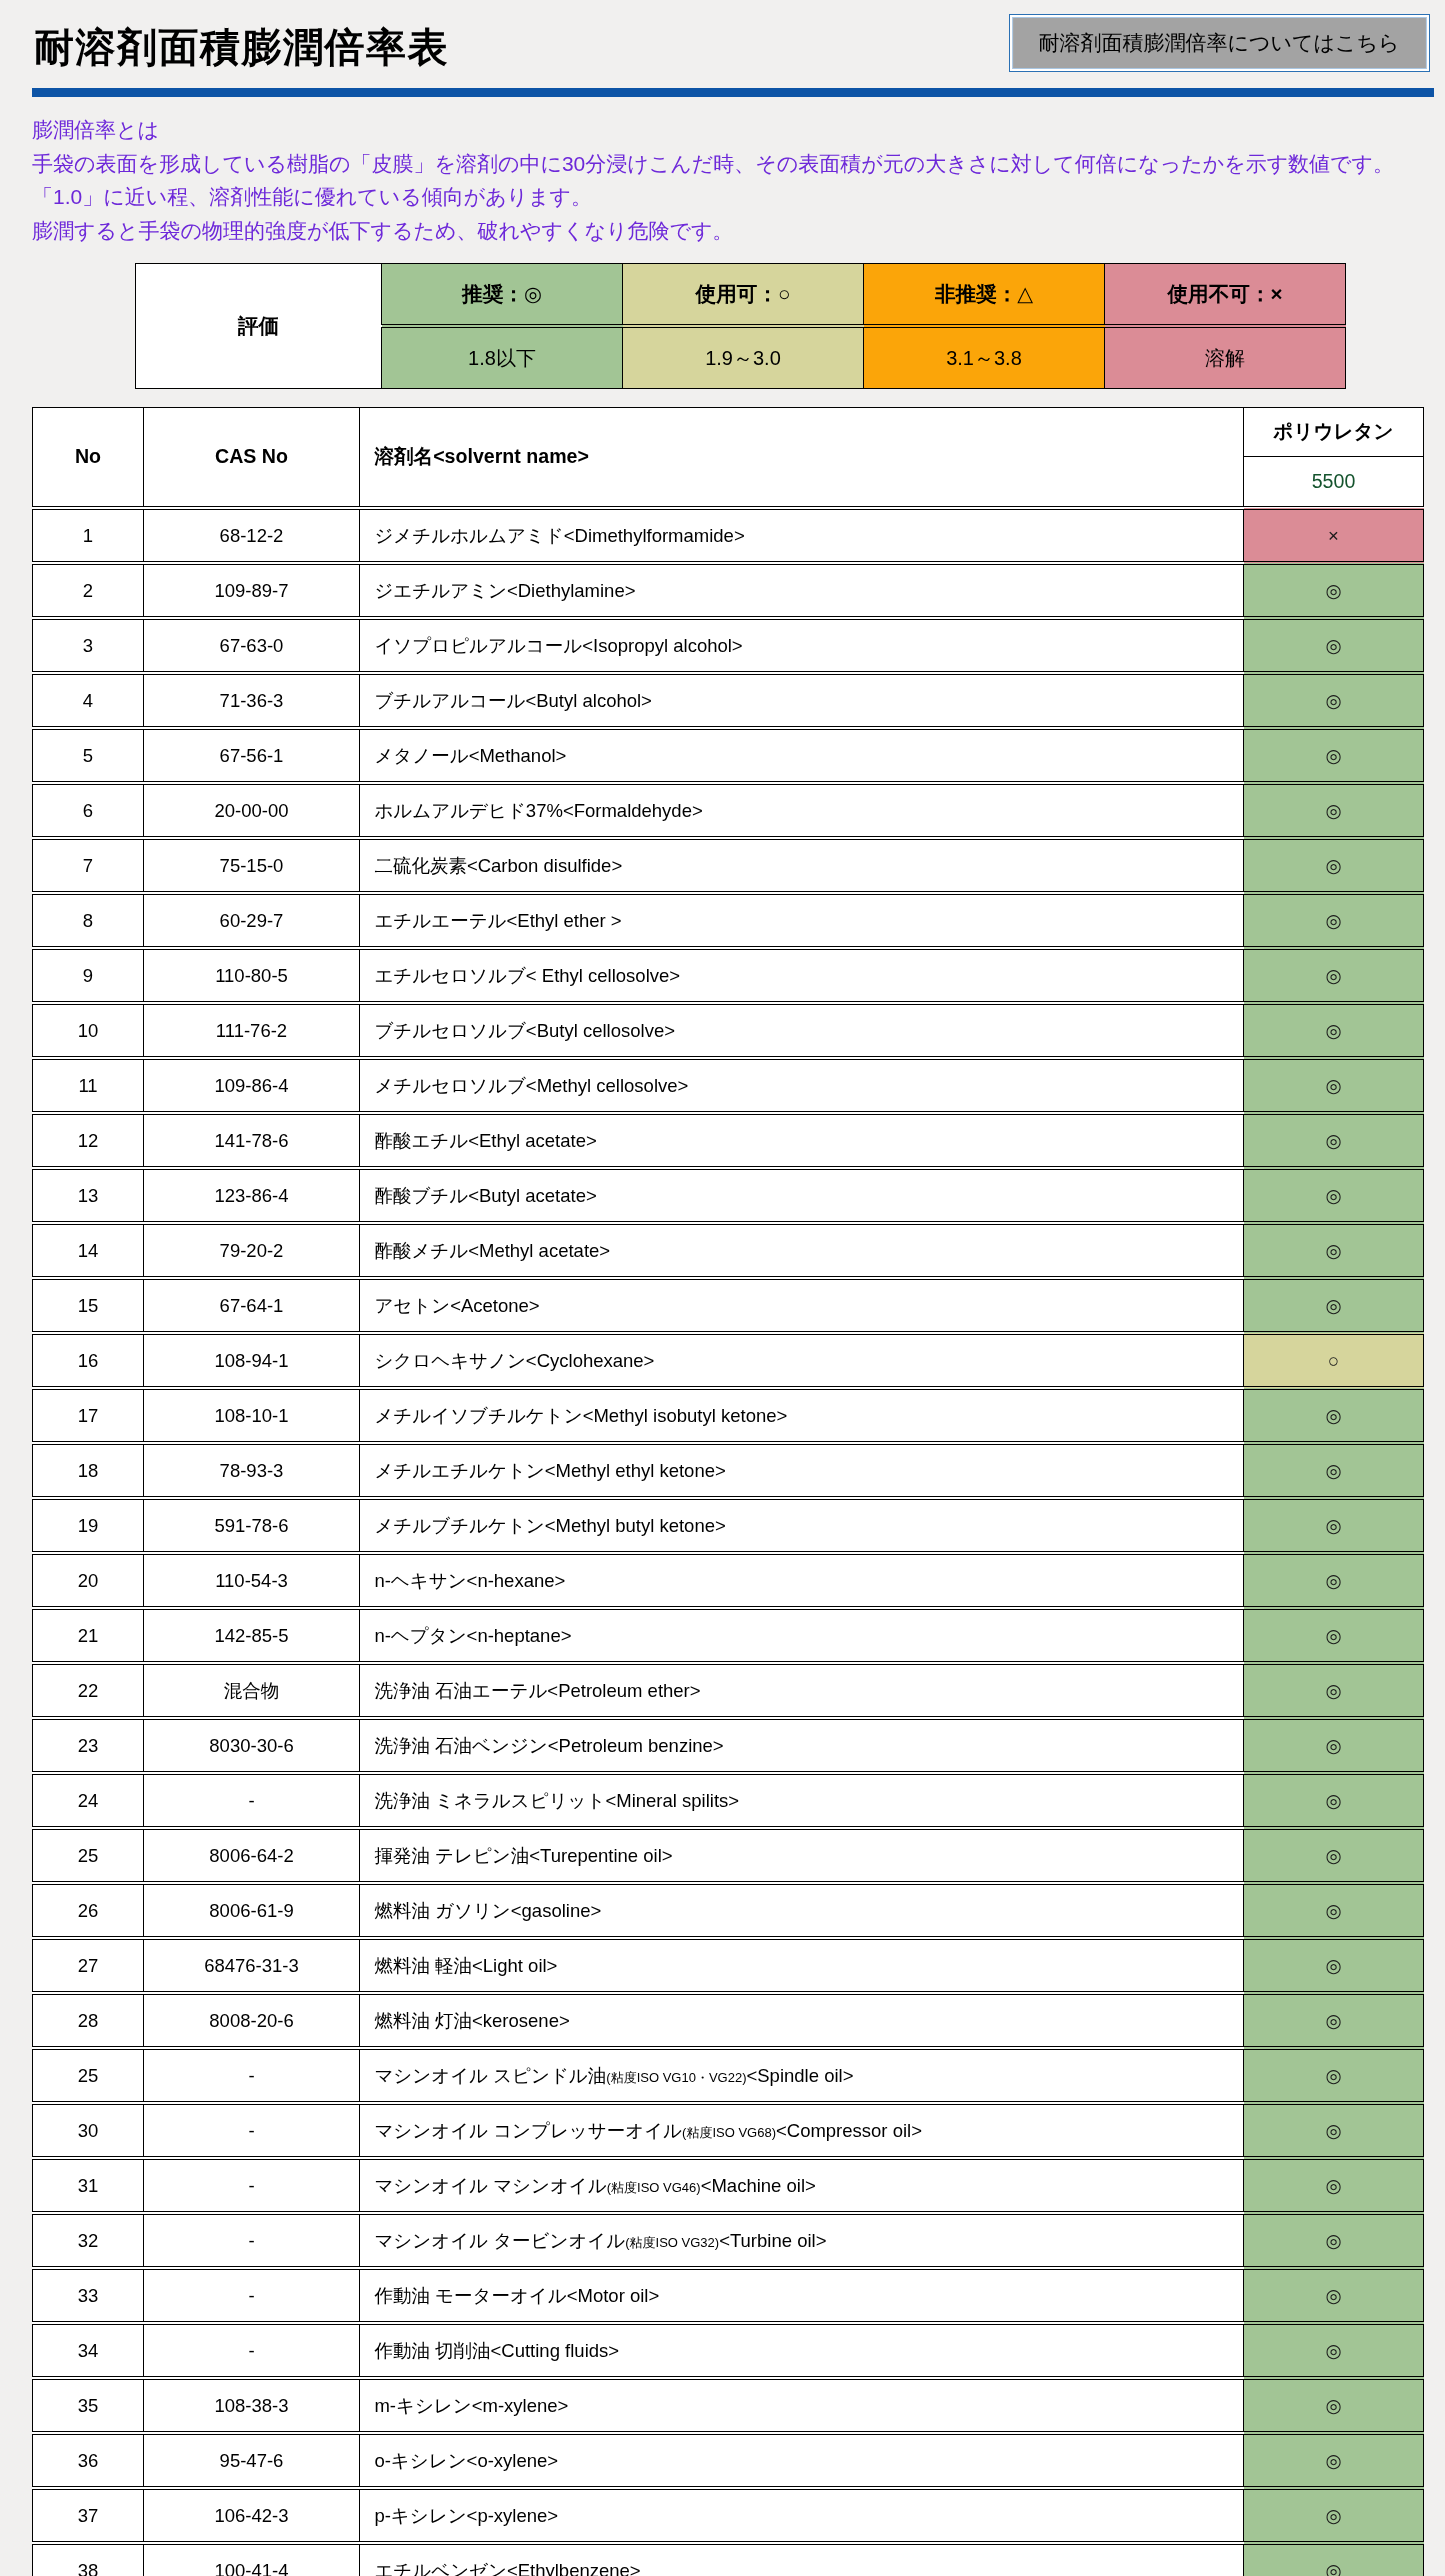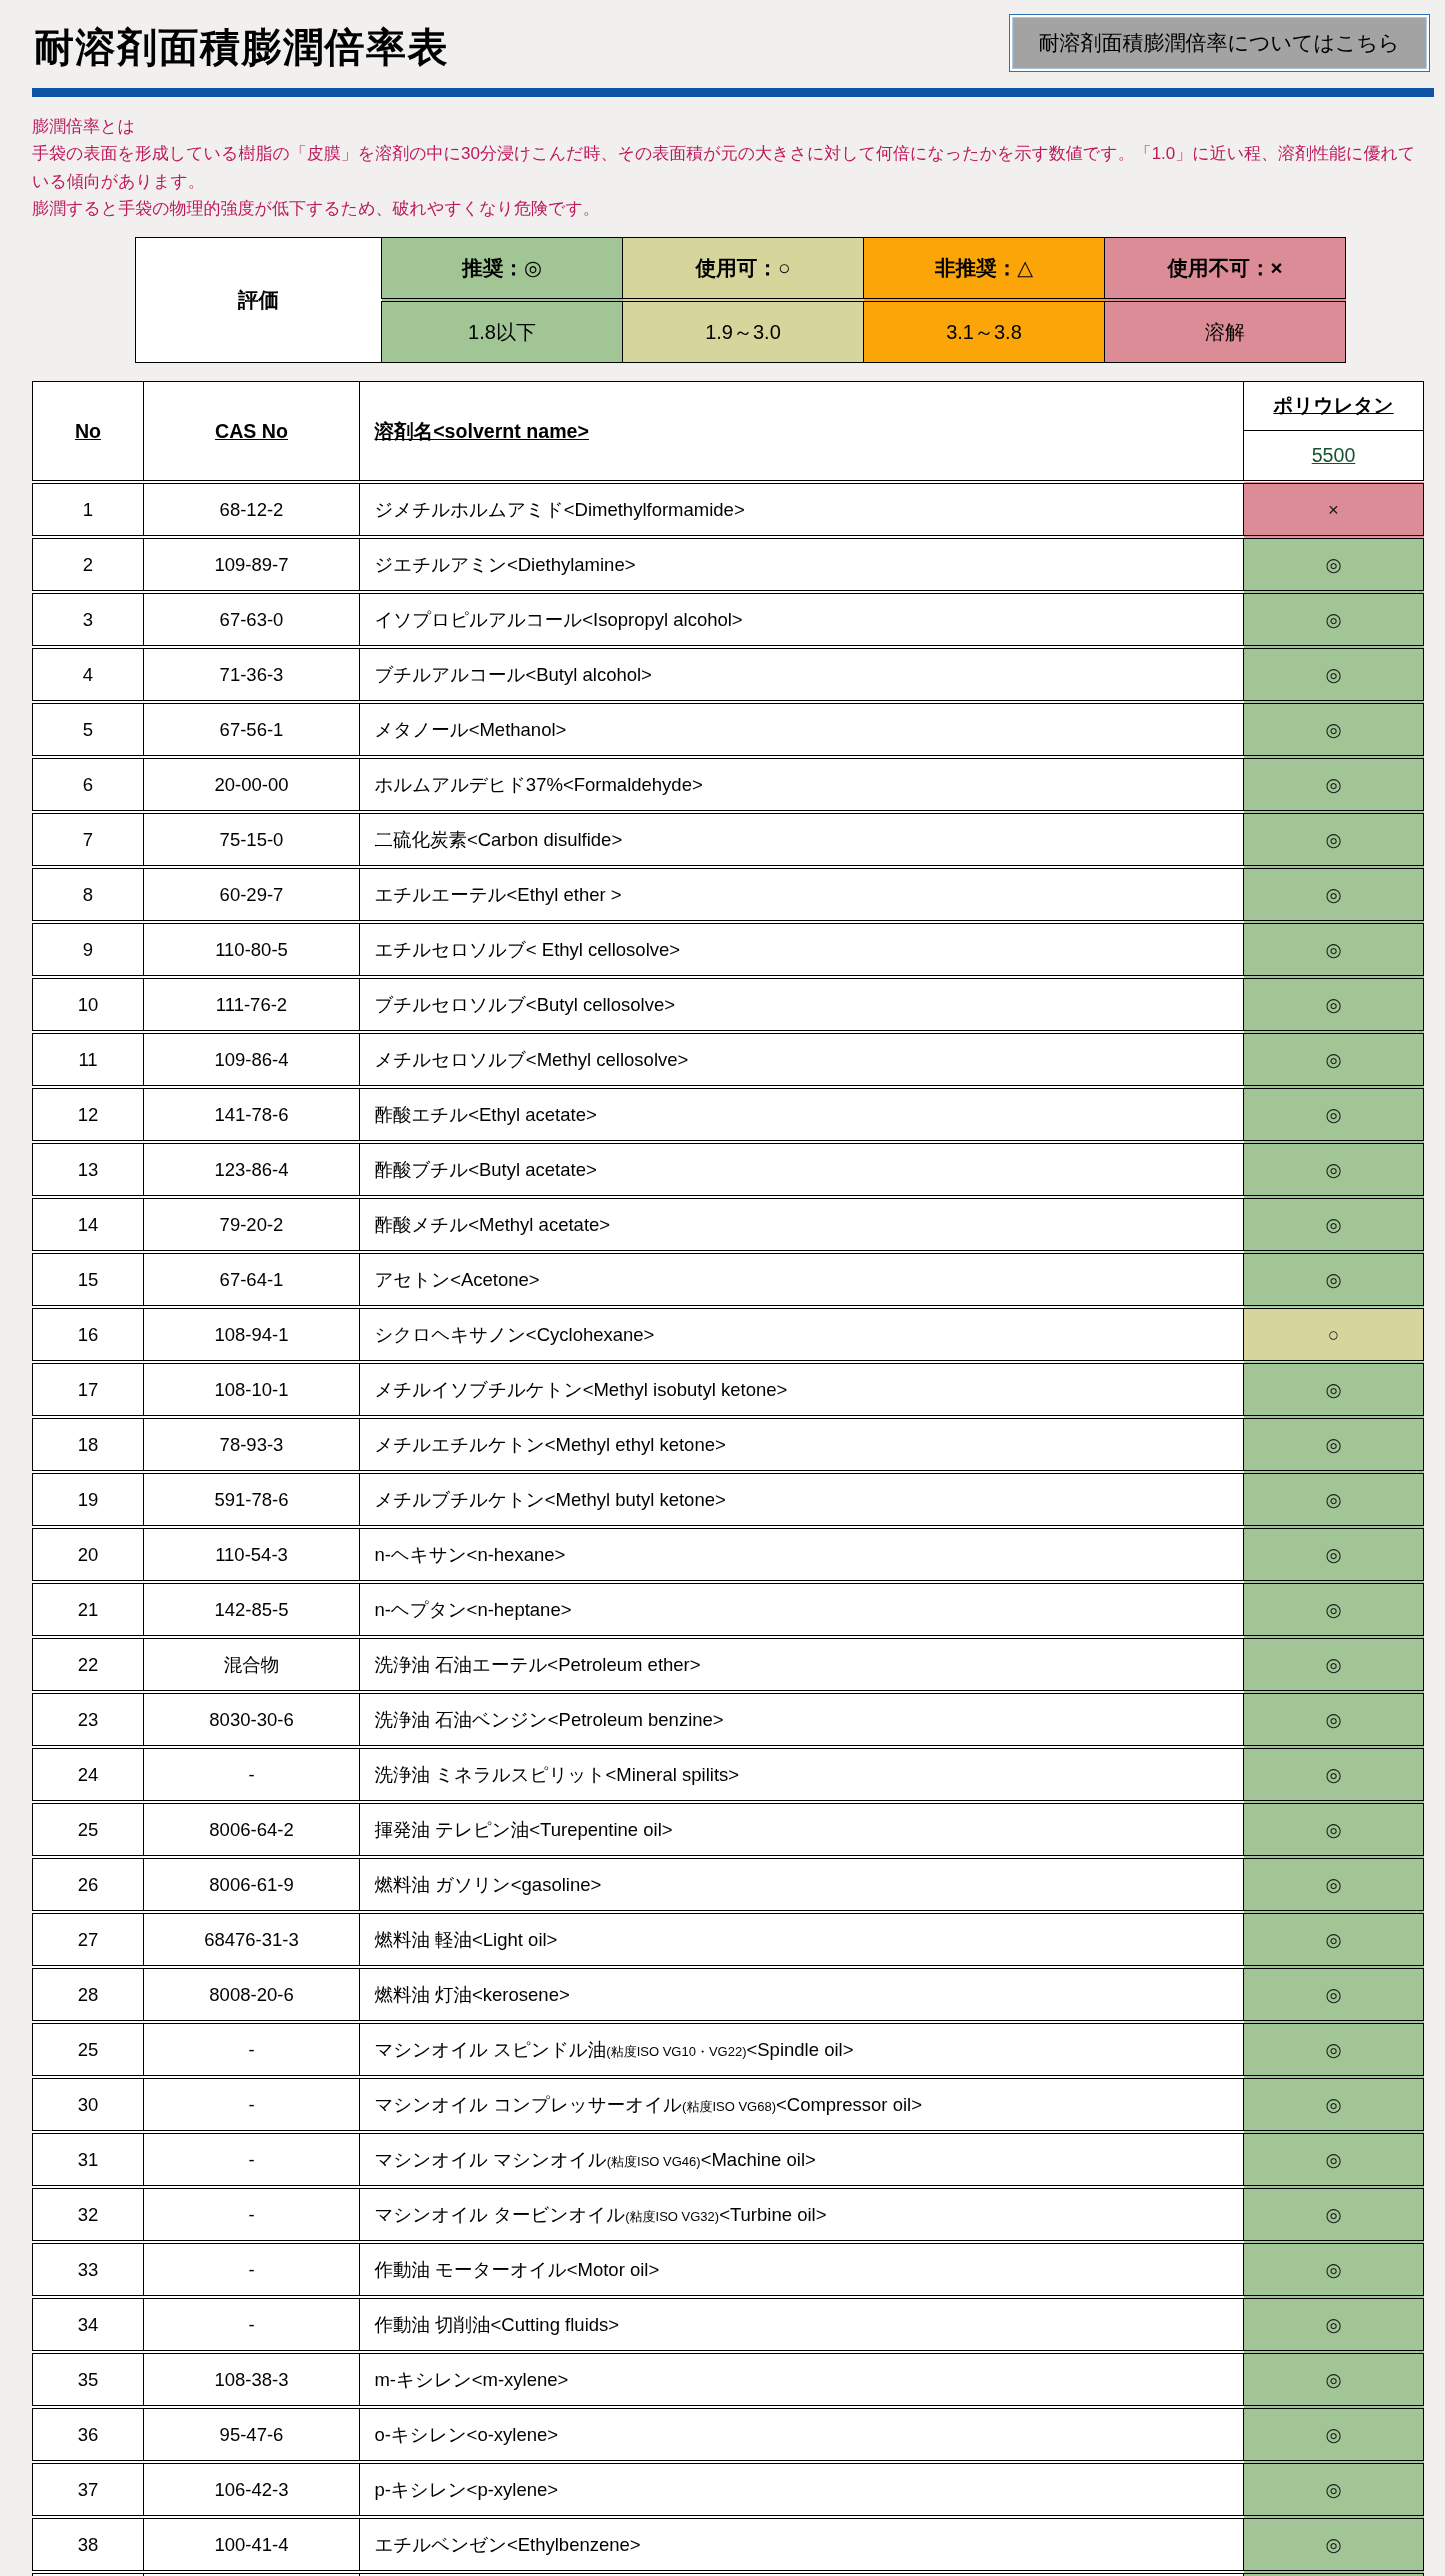--- a/index.html
+++ b/index.html
@@ -18,40 +18,40 @@
     box-sizing:border-box;height:58px;margin-top:0;margin-right:0;
     display:flex;align-items:center;justify-content:center;
     padding:0 29px;font-size:21px;background:#a3a3a3;
     border:1.5px solid var(--c-accent,#2a70b4);
     box-shadow:inset 0 0 0 2.1px #ffffff, inset 0 0 0 3.1px #a9c6e2;
     cursor:pointer;white-space:nowrap;
   }
   .blue-bar{height:8.8px;width:1402px;background:var(--c-bar,#0d54a6);margin-top:15.5px;}
 
   
-  .intro{margin-top:16.5px;font-size:17px;line-height:1.60;max-width:1412px;color:#be185d;}
+  .intro{margin-top:16.5px;font-size:21px;line-height:1.60;max-width:1412px;color:#6d28d9;}
 
   
   table{border-collapse:collapse;}
   .legend{margin:15.5px 0 0 103px;background:#fff;}
   .legend td{border:1.5px solid #000;text-align:center;vertical-align:middle;font-size:20.6px;height:58px;}
   .legend .eval{width:243px;font-weight:bold;background:#ffffff;}
   .legend .lg{width:238px;}
   .legend .ttl{font-weight:bold;border-bottom:4.1px double #000;}
   .legend .rng{font-weight:normal;font-size:20px;}
 
   .bg-excellent{background:var(--c-excellent,#a2c595);}
   .bg-good{background:var(--c-good,#d6d59c);}
   .bg-poor{background:var(--c-poor,#fba509);}
   .bg-bad{background:var(--c-bad,#db8c96);}
 
   
   .solvent{margin-top:17.5px;background:#ffffff;}
   .solvent th,.solvent td{border:1.5px solid #000;box-sizing:border-box;}
-  .solvent thead th{font-size:19.6px;font-weight:bold;background:#ffffff;vertical-align:middle;text-decoration:underline;}
+  .solvent thead th{font-size:19.6px;font-weight:bold;background:#ffffff;vertical-align:middle;}
   .h-no{width:111px;}
   .h-cas{width:216px;}
   .h-name{width:884px;text-align:left;padding-left:14.4px;}
   .h-mat{width:180px;height:49px;}
   .h-grade{height:52px;background:var(--c-grade,#8fc3dd);color:#14532d;font-weight:normal !important;font-size:21.6px;}
   .solvent thead th[rowspan]{border-bottom:4.1px double #000;}
   .solvent .h-grade{border-bottom:4.1px double #000;}
 
   .solvent tbody td{height:55px;border-bottom:4.1px double #000;font-size:18.5px;vertical-align:middle;}
   td.col-no,td.col-cas{text-align:center;}

